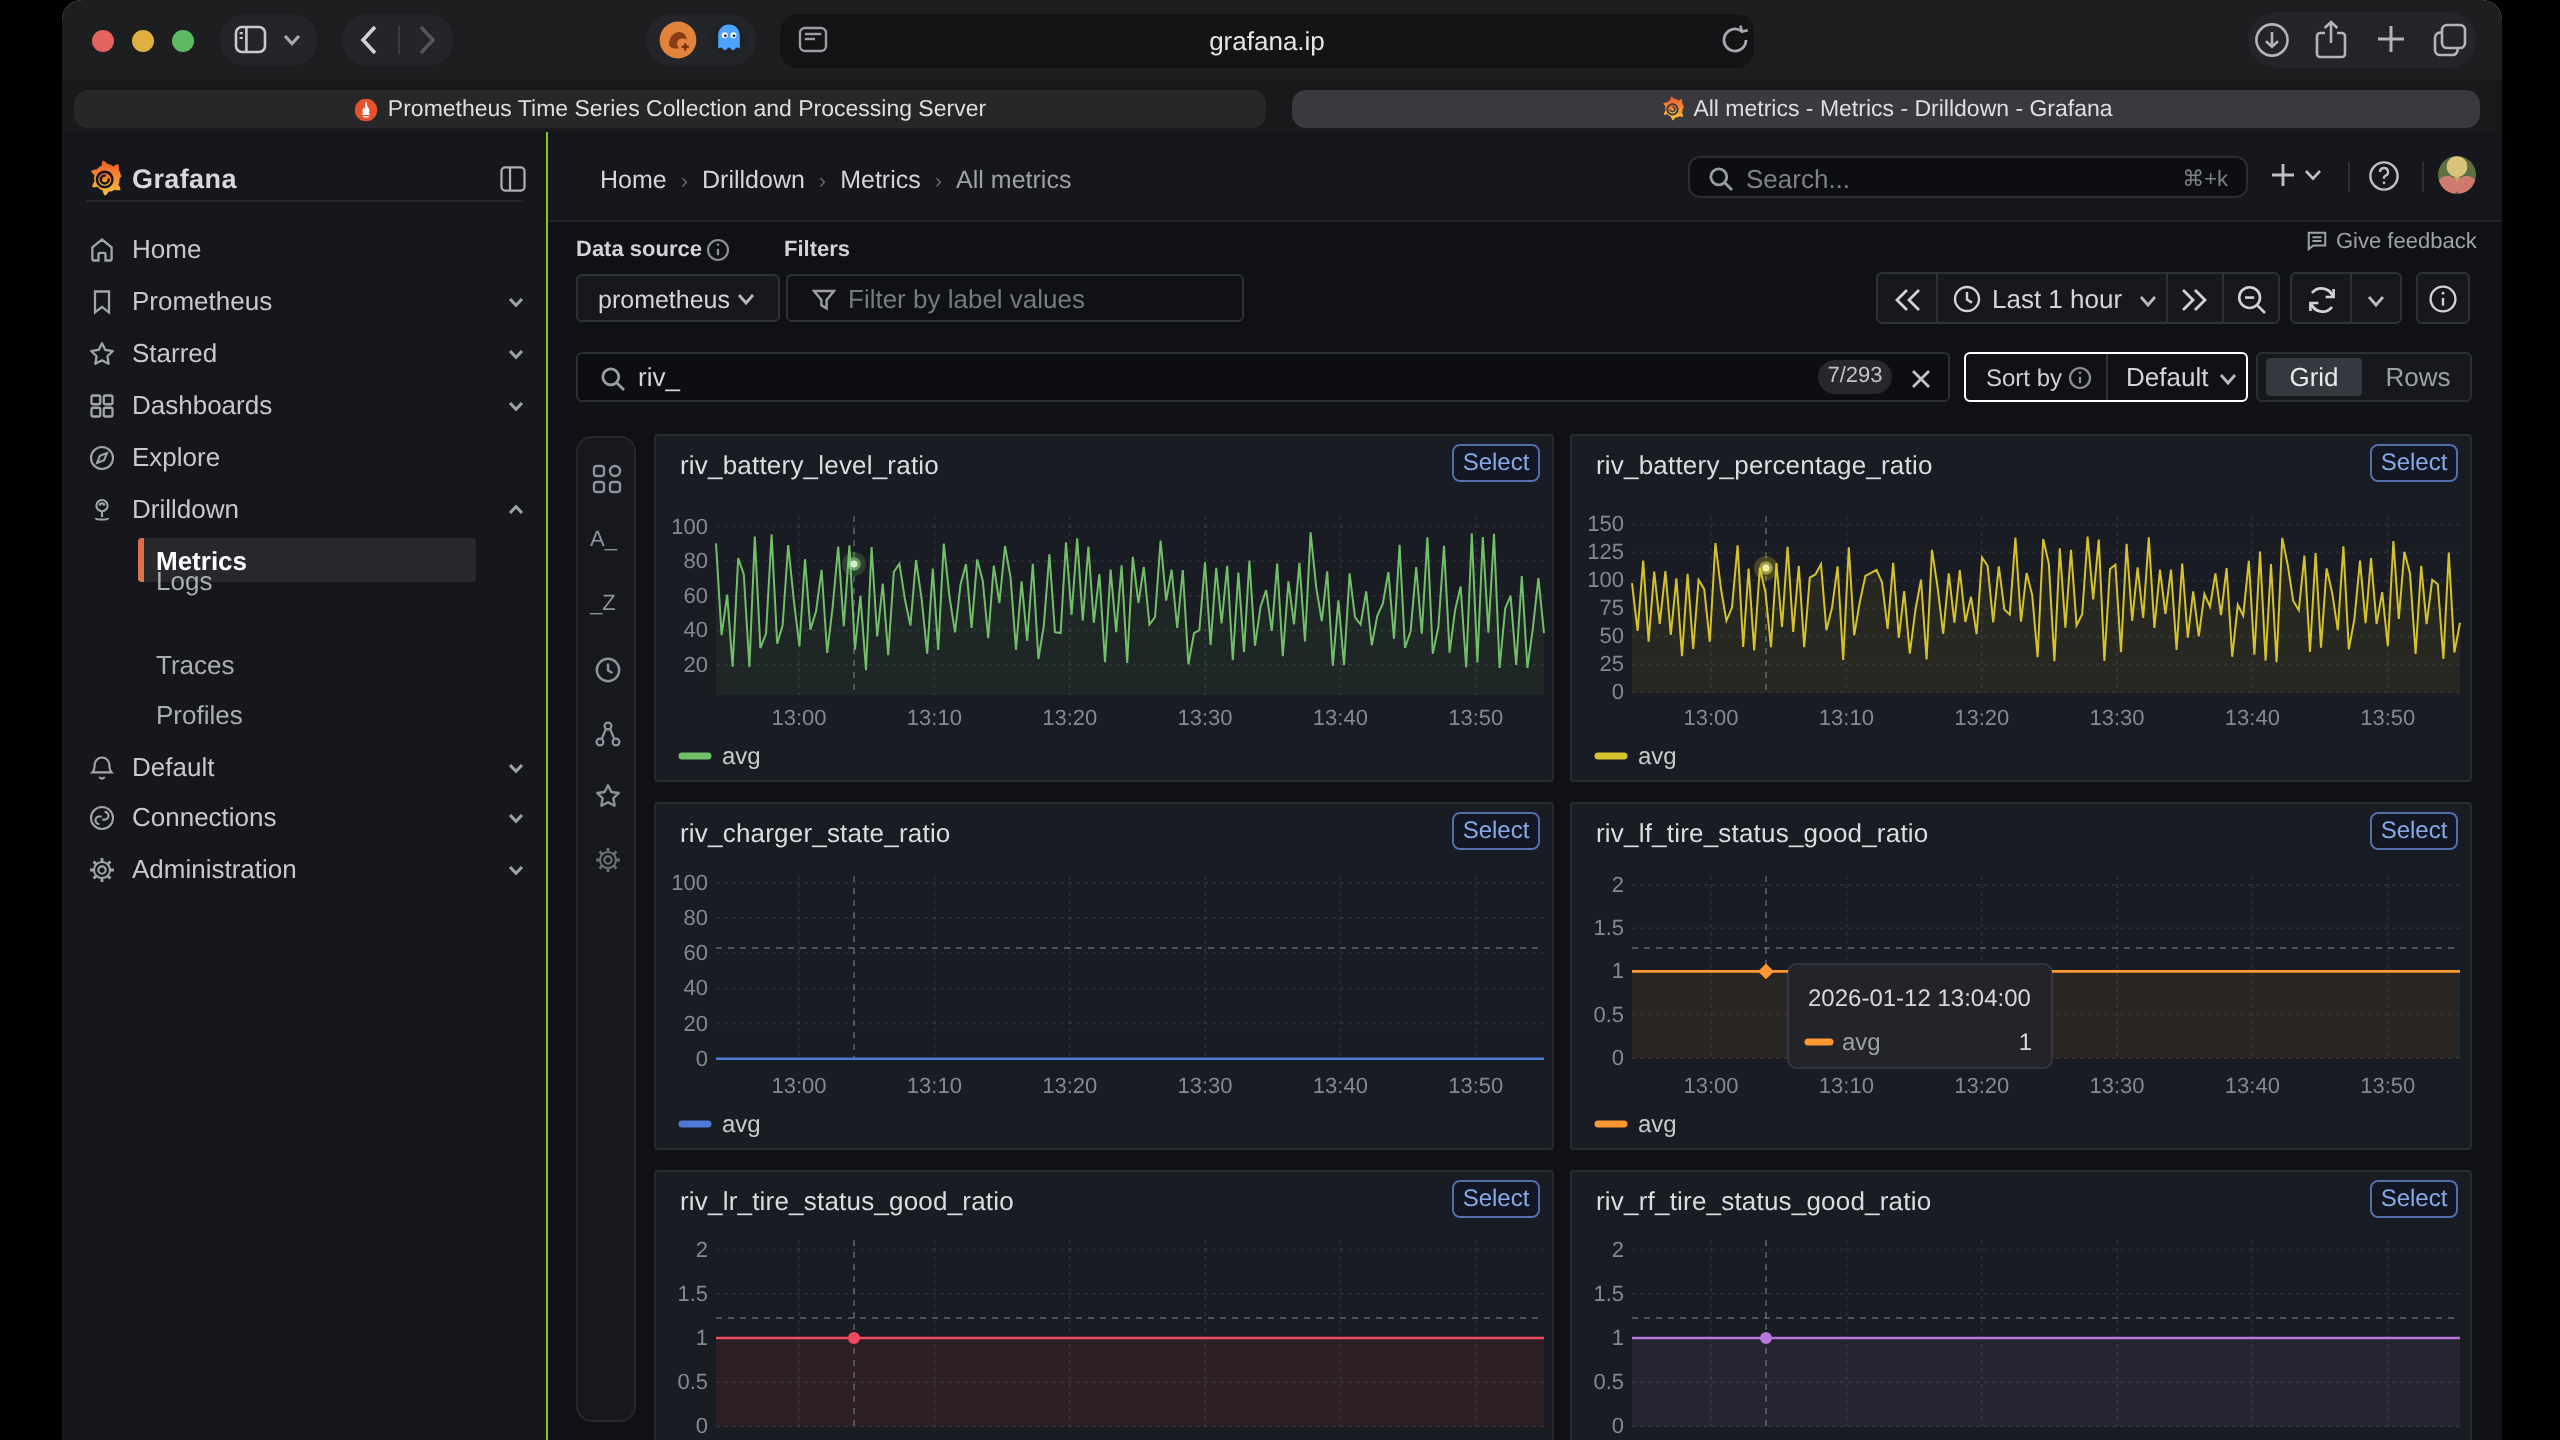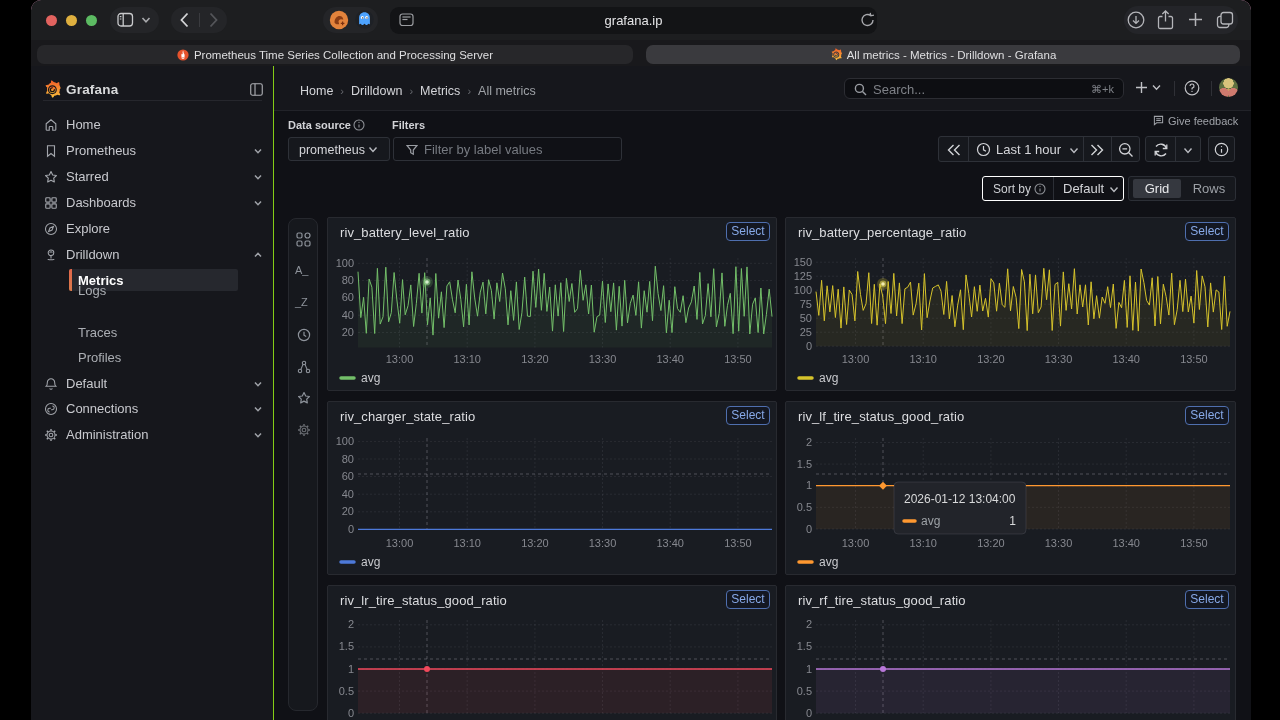--- a/index.html
+++ b/index.html
@@ -324,20 +324,31 @@
         </svg>
  </div>
  <div class="btn" style="left:1177px;top:70px;width:27px;height:26px;border-radius:3px">
    <svg class="abs" style="left:5px;top:5px" width="15" height="15" viewBox="0 0 15 15" fill="none" stroke="#d2d3d7" stroke-width="1.2">
           <circle cx="7.5" cy="7.5" r="6.2"></circle>
           <line x1="7.5" y1="7" x2="7.5" y2="10.8"></line>
           <circle cx="7.5" cy="4.6" r="0.7" fill="#d2d3d7" stroke="none"></circle>
         </svg>
  </div>
 
+ <div class="abs" style="left:257px;top:110px;width:687px;height:25px;background:#0d0e12;border:1px solid #2c2f36;border-radius:3px">
+   <svg class="abs" style="left:11px;top:6px" width="13" height="13" viewBox="0 0 13 13" fill="none" stroke="#9a9da3" stroke-width="1.4">
+          <circle cx="5.4" cy="5.4" r="4"></circle>
+          <line x1="8.5" y1="8.5" x2="12" y2="12"></line>
+        </svg>
+   <div class="abs" style="left:30px;top:4px;font-size:13px;color:#d5d6da">riv_</div>
+   <div class="abs" style="left:620px;top:3px;width:37px;height:17px;background:#26282e;border-radius:9px;text-align:center;font-size:11px;line-height:17px;color:#c3c4c9">7/293</div>
+   <svg class="abs" style="left:666px;top:7px" width="11" height="11" viewBox="0 0 11 11" fill="none" stroke="#c3c4c9" stroke-width="1.4">
+          <path d="M1.5 1.5 L9.5 9.5 M9.5 1.5 L1.5 9.5"></path>
+        </svg>
+ </div>
  <div class="abs" style="left:951px;top:110px;width:142px;height:25px;border:1px solid #ffffff;border-radius:3px">
    <div class="abs" style="left:10px;top:5px;font-size:12px;color:#cfd1d5">Sort by</div>
    <svg class="abs" style="left:51px;top:6px" width="12" height="12" viewBox="0 0 12 12" fill="none" stroke="#8d9096" stroke-width="1.1">
           <circle cx="6" cy="6" r="5"></circle>
           <line x1="6" y1="5.4" x2="6" y2="8.6"></line>
           <circle cx="6" cy="3.4" r="0.6" fill="#8d9096" stroke="none"></circle>
         </svg>
    <div class="abs" style="left:70px;top:0;width:1px;height:23px;background:#2c2f36"></div>
    <div class="abs" style="left:80px;top:4px;font-size:13px;color:#d5d6da">Default</div>
    <svg class="abs" style="left:126px;top:9px" width="10" height="8" viewBox="0 0 10 8" fill="none" stroke="#b9bbc0" stroke-width="1.4">

